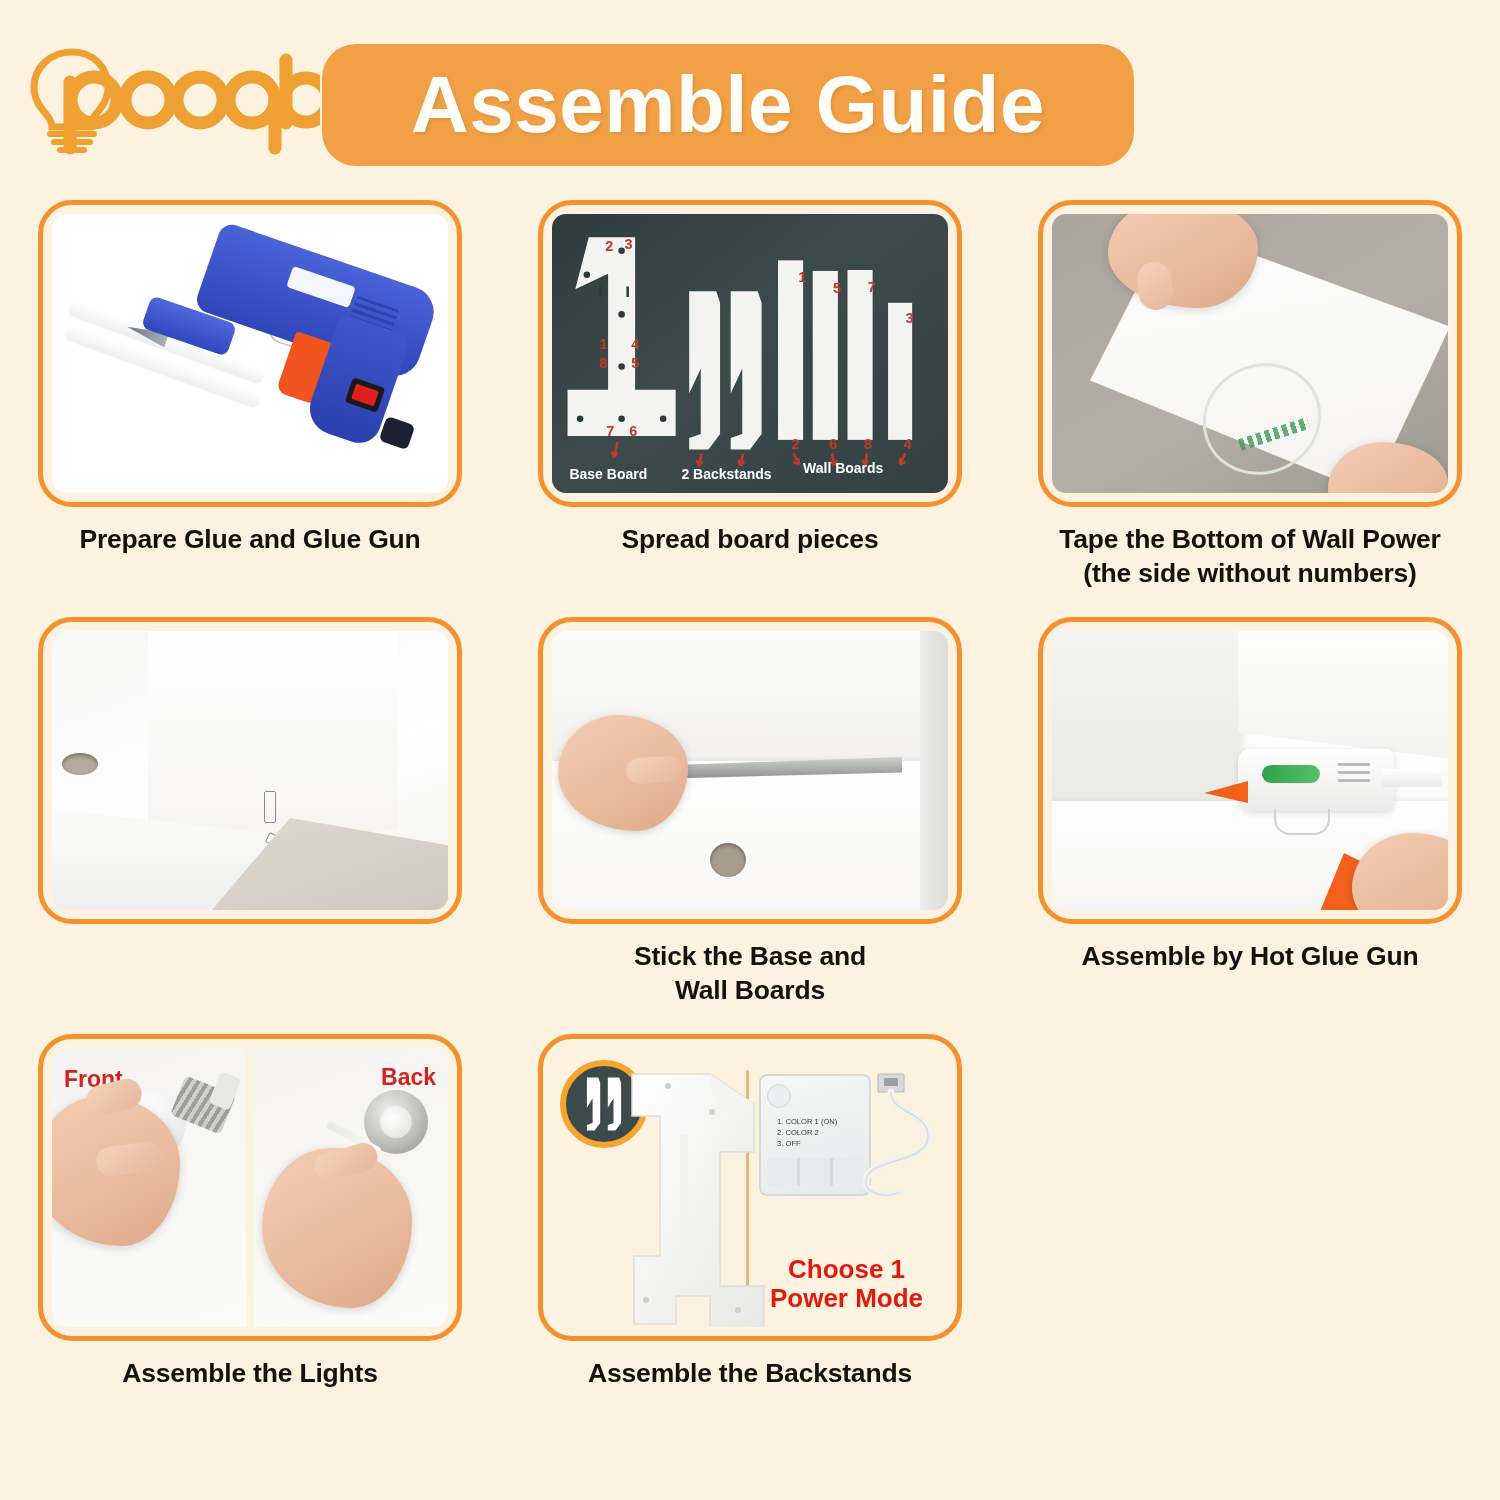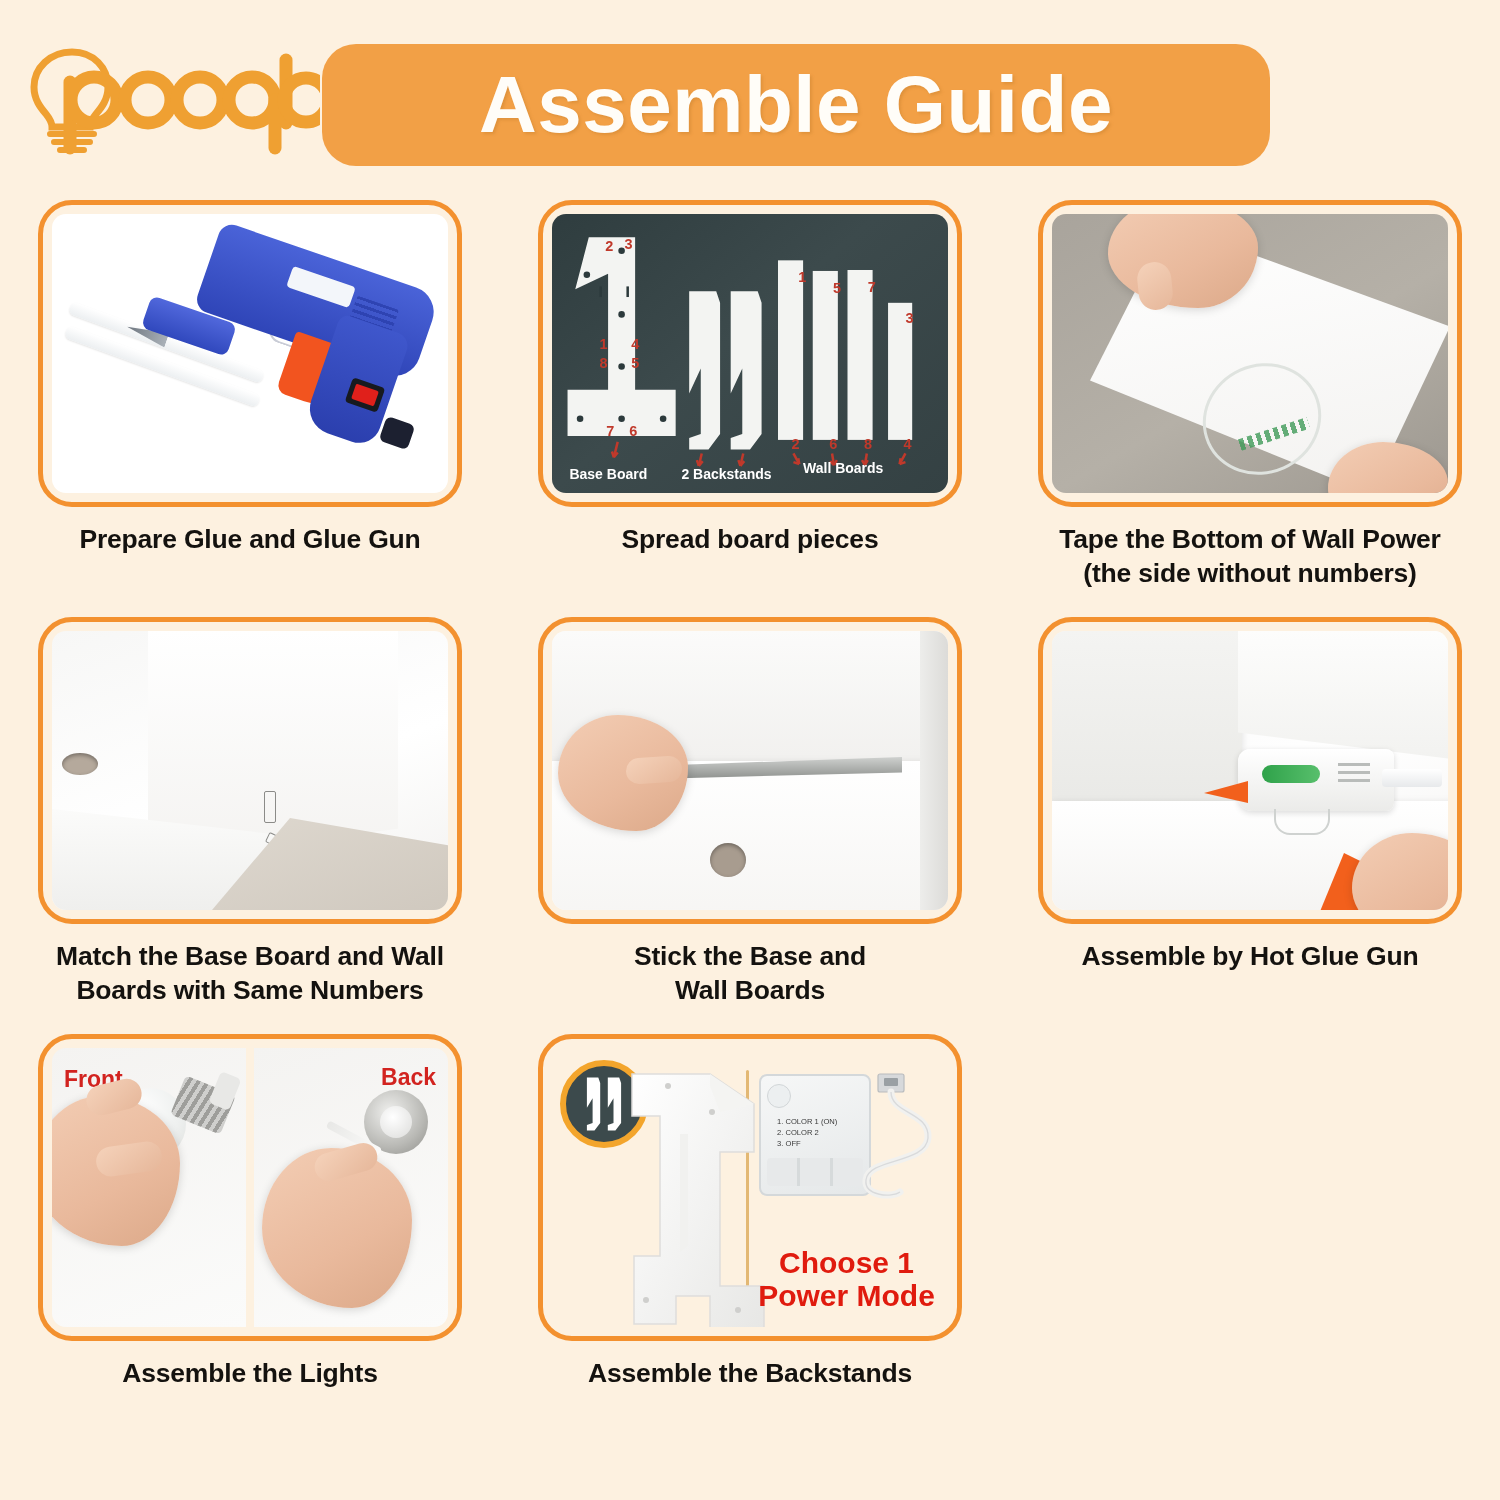--- a/index.html
+++ b/index.html
@@ -11,21 +11,21 @@
   }
   .page { position: relative; width: 1500px; height: 1500px; background: #fdf1e0; }
 
   
   .header { position: relative; height: 200px; }
   .logo { position: absolute; left: 10px; top: 38px; width: 310px; height: 118px; }
   .logo svg { width: 100%; height: 100%; display: block; }
 
   .title-banner {
     position: absolute; left: 322px; top: 44px;
-    width: 948px; height: 122px;
+    width: 812px; height: 122px;
     background: #f2a046;
     border-radius: 34px;
     display: flex; align-items: center; justify-content: center; text-align: center;
   }
   .title-text {
     color: #fffdf8; font-size: 80px; font-weight: bold;
     letter-spacing: 0.5px; white-space: nowrap;
     text-shadow: 2px 2px 3px rgba(190,120,40,.35);
   }
 
@@ -129,21 +129,21 @@
   .stand-img { position: absolute; left: 62px; top: 8px; width: 210px; height: 280px; }
   .battery-box { position: absolute; left: 10px; top: 26px; width: 112px; height: 122px;
     background: linear-gradient(160deg,#f6f7f7,#e5e8e9); border: 2px solid #d4d8da; border-radius: 8px; }
   .battery-box::before { content:""; position:absolute; left:6px; top:8px; width: 22px; height: 22px; border-radius: 50%; background:#eceff0; border:1px solid #d2d6d8; }
   .battery-cells { position: absolute; left: 6px; bottom: 8px; right: 6px; height: 28px;
     background: repeating-linear-gradient(90deg,#e7e9ea 0 30px,#d6dadb 30px 33px); border-radius: 4px; }
   .box-text { position: absolute; left: 16px; top: 40px; font-size: 7.6px; color: #3a3a3a; line-height: 1.45; font-family: "Liberation Sans", sans-serif; }
   .usb-cable { position: absolute; right: 8px; top: 24px; width: 96px; height: 130px; }
   .choose-text {
     position: absolute; left: 0; right: 4px; bottom: 14px;
-    text-align: center; color: #e01b0e; font-weight: bold; font-size: 30px; line-height: 1.12;
+    text-align: center; color: #e01b0e; font-weight: bold; font-size: 26px; line-height: 1.12;
     white-space: pre-line; font-family: "Liberation Sans", sans-serif;
   }
 </style>
 </head>
 <body>
 
 <div class="page">
 
   <div class="header">
     <div class="logo">
@@ -299,22 +299,20 @@
             <div class="bg-white"></div>
             <div class="board" style="left:96px;top:0;width:250px;height:230px;background:linear-gradient(180deg,#ffffff,#f4f3f1);clip-path:polygon(0 0,100% 0,100% 86%,0 100%);"></div>
             <div class="board" style="left:0;top:178px;width:330px;height:110px;background:linear-gradient(180deg,#fbfbfa,#eeeeec);clip-path:polygon(0 0,100% 34%,100% 100%,0 100%);"></div>
             <div class="hole" style="left:10px;top:122px;width:36px;height:22px;background:#b5a99c;"></div>
             <div style="position:absolute;left:212px;top:160px;width:12px;height:32px;border:1.6px solid #8b8b88;border-radius:2px;"></div>
             <div style="position:absolute;left:214px;top:206px;width:26px;height:11px;border:1.6px solid #8b8b88;border-radius:2px;transform:rotate(26deg);"></div>
             <div style="position:absolute;left:160px;bottom:0;width:260px;height:92px;background:linear-gradient(160deg,#ded8cf,#cfc8be);clip-path:polygon(30% 0,100% 34%,100% 100%,0 100%);"></div>
           </div>
         </div>
       </div>
-      <div class="caption">Match the Base Board and Wall
-Boards with Same Numbers</div>
     </div>
 
     <div class="cell">
       <div class="panel">
         <div class="photo">
           <div class="scene">
             <div class="bg-white"></div>
             <div class="board" style="left:0;top:0;width:410px;height:150px;background:linear-gradient(180deg,#fbfbfa,#f0efed);"></div>
             <div class="board" style="left:0;top:130px;width:410px;height:160px;background:linear-gradient(180deg,#ffffff,#f6f5f3);"></div>
             <div style="position:absolute;left:100px;top:126px;width:250px;height:22px;background:linear-gradient(180deg,#cfd1cf,#8e918e);clip-path:polygon(0 40%,100% 0,100% 70%,0 100%);"></div>

